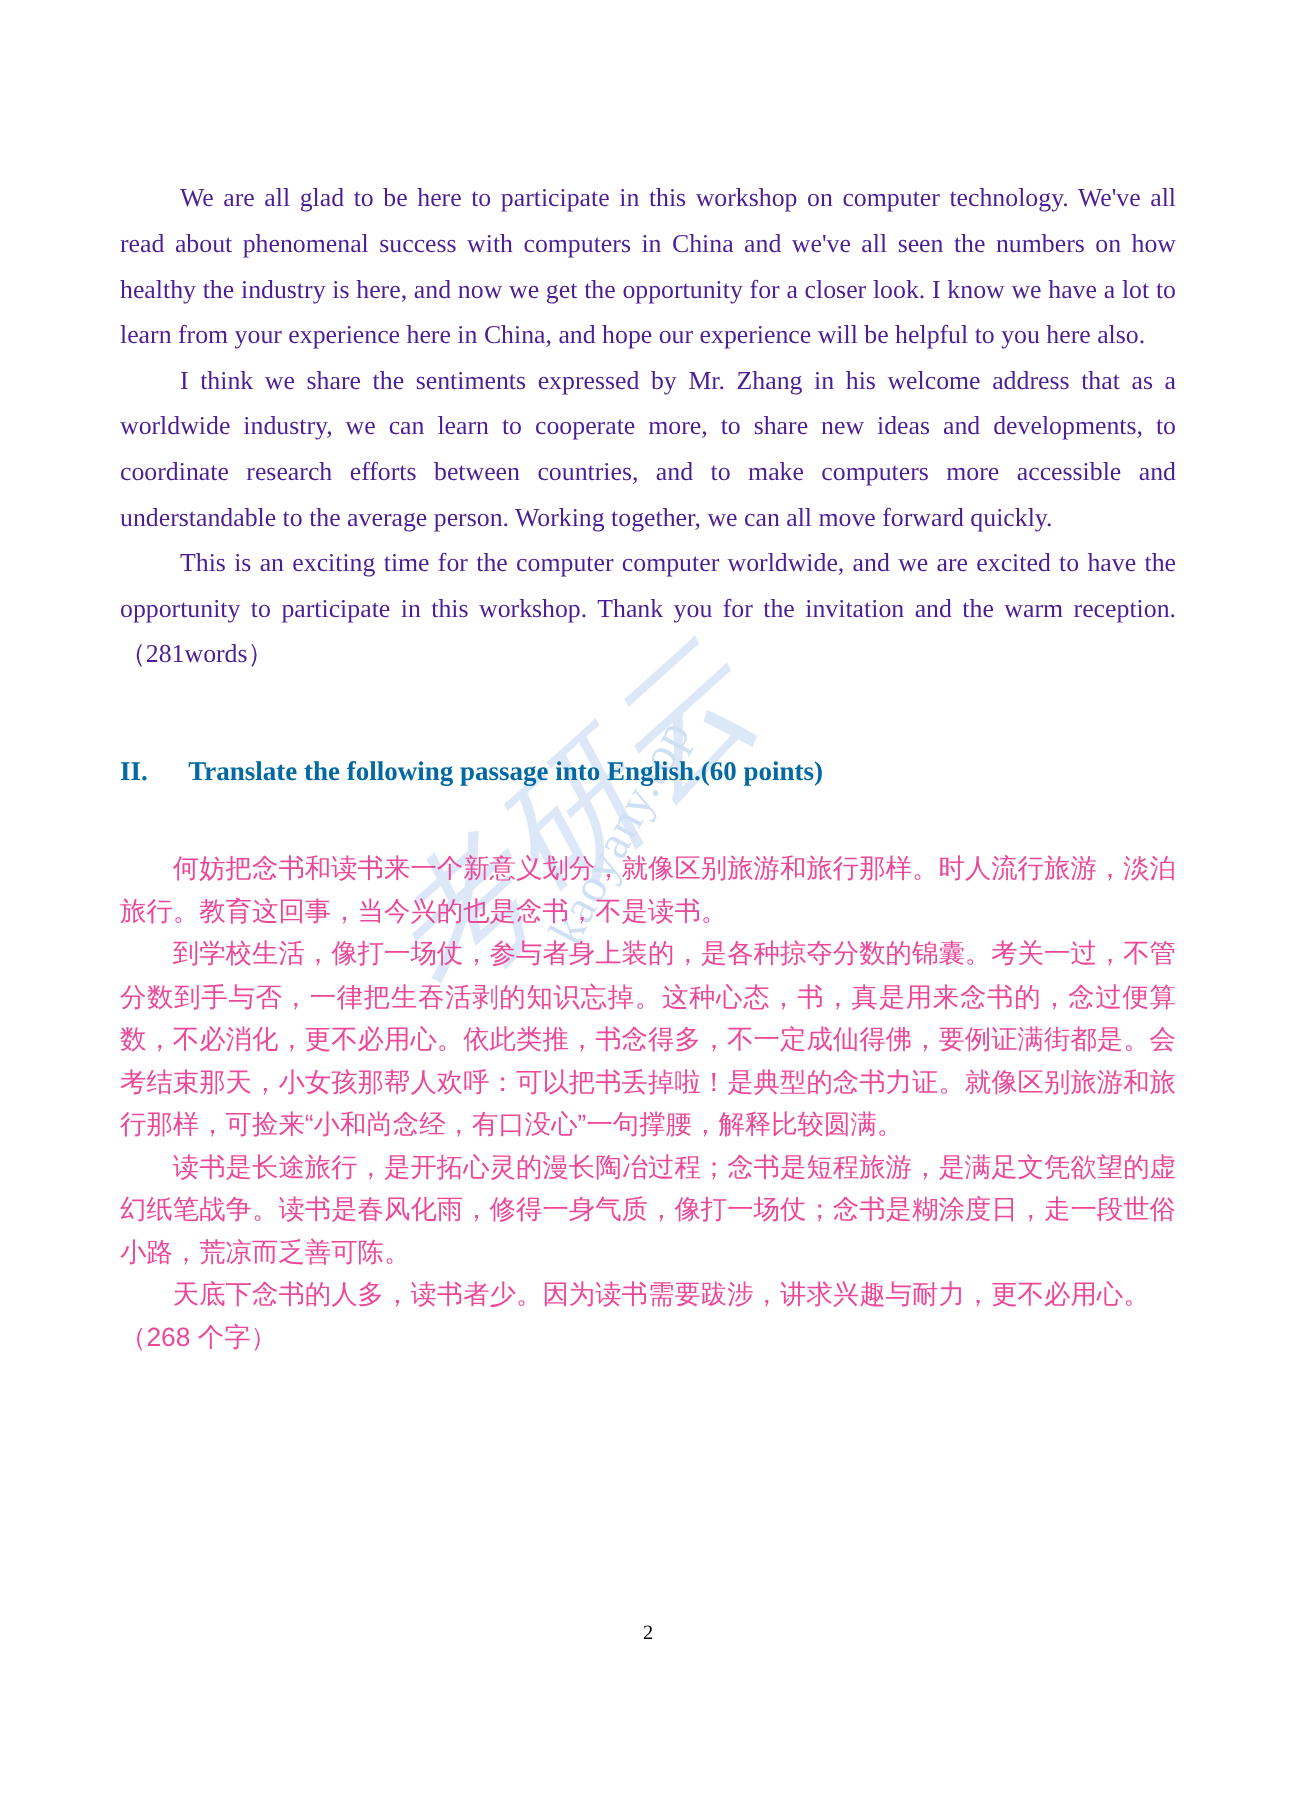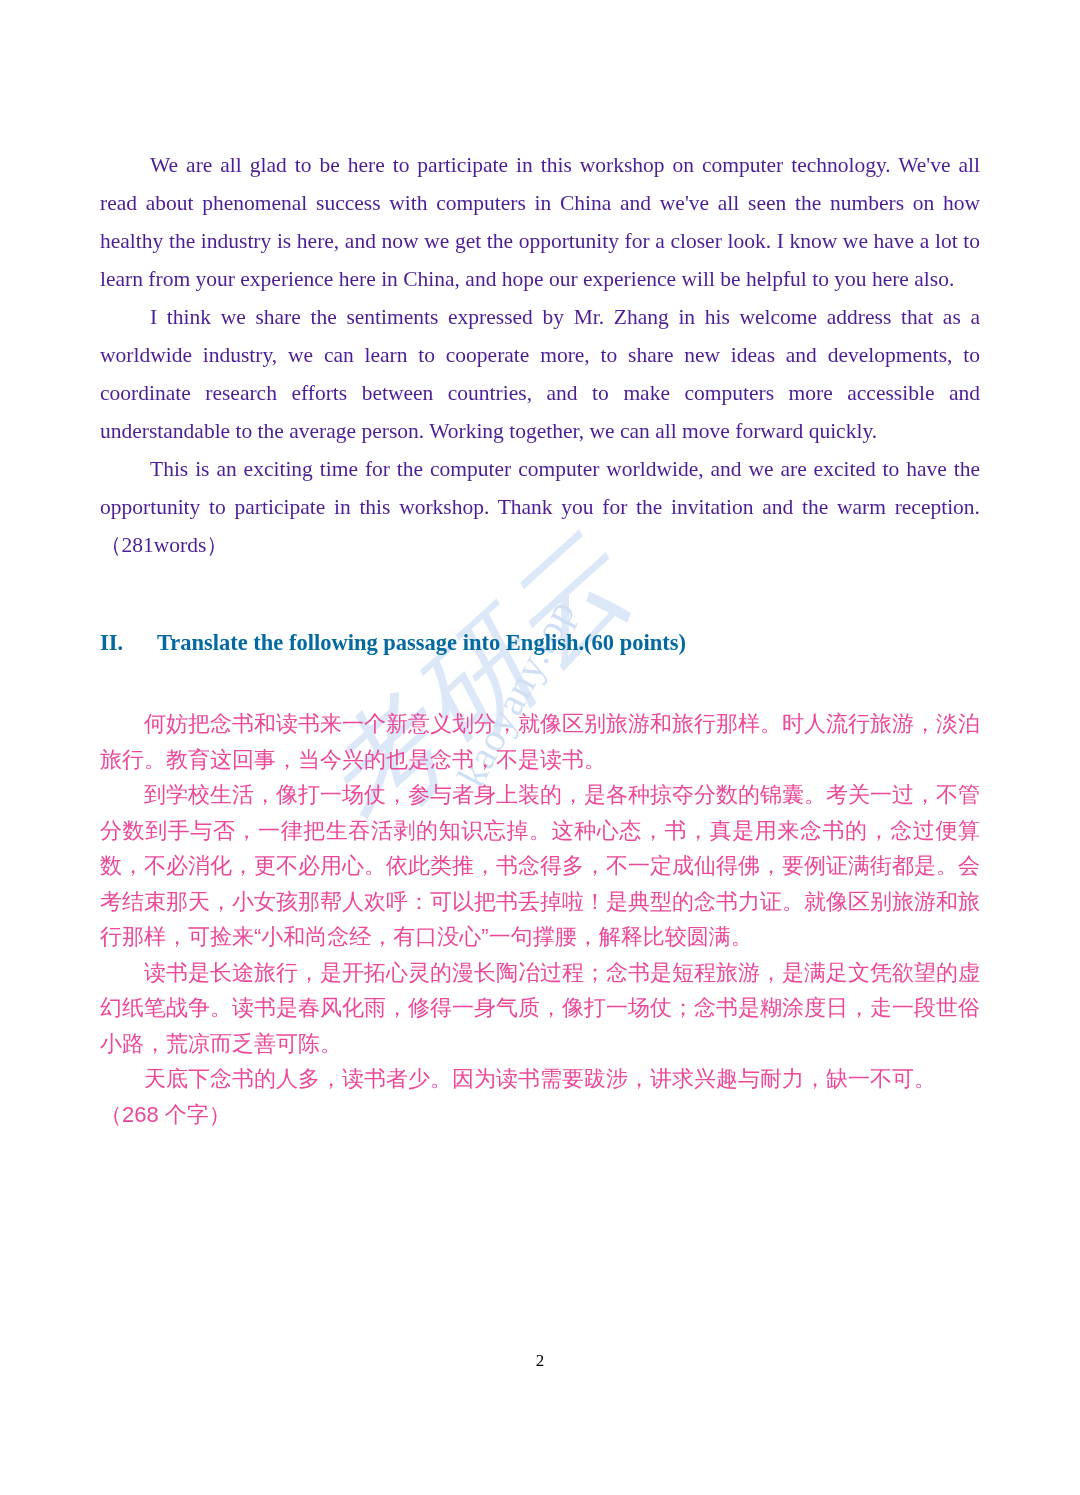--- a/index.html
+++ b/index.html
@@ -151,21 +151,21 @@
 
     <div class="cn-block">
 
       <p class="para-cn">何妨把念书和读书来一个新意义划分，就像区别旅游和旅行那样。时人流行旅游，淡泊旅行。教育这回事，当今兴的也是念书，不是读书。</p>
 
       <p class="para-cn">到学校生活，像打一场仗，参与者身上装的，是各种掠夺分数的锦囊。考关一过，不管分数到手与否，一律把生吞活剥的知识忘掉。这种心态，书，真是用来念书的，念过便算数，不必消化，更不必用心。依此类推，书念得多，不一定成仙得佛，要例证满街都是。会考结束那天，小女孩那帮人欢呼：可以把书丢掉啦！是典型的念书力证。就像区别旅游和旅行那样，可捡来“小和尚念经，有口没心”一句撑腰，解释比较圆满。</p>
 
 
       <p class="para-cn">读书是长途旅行，是开拓心灵的漫长陶冶过程；念书是短程旅游，是满足文凭欲望的虚幻纸笔战争。读书是春风化雨，修得一身气质，像打一场仗；念书是糊涂度日，走一段世俗小路，荒凉而乏善可陈。</p>
 
-      <p class="para-cn">天底下念书的人多，读书者少。因为读书需要跋涉，讲求兴趣与耐力，缺一不可。</p>
+      <p class="para-cn">天底下念书的人多，读书者少。因为读书需要跋涉，讲求兴趣与耐力，更不必用心。</p>
 
       <p class="para-cn noindent">（268 个字）</p>
 
     </div>
   </div>
 
   <div class="page-number">2</div>
 
 </div>
 

